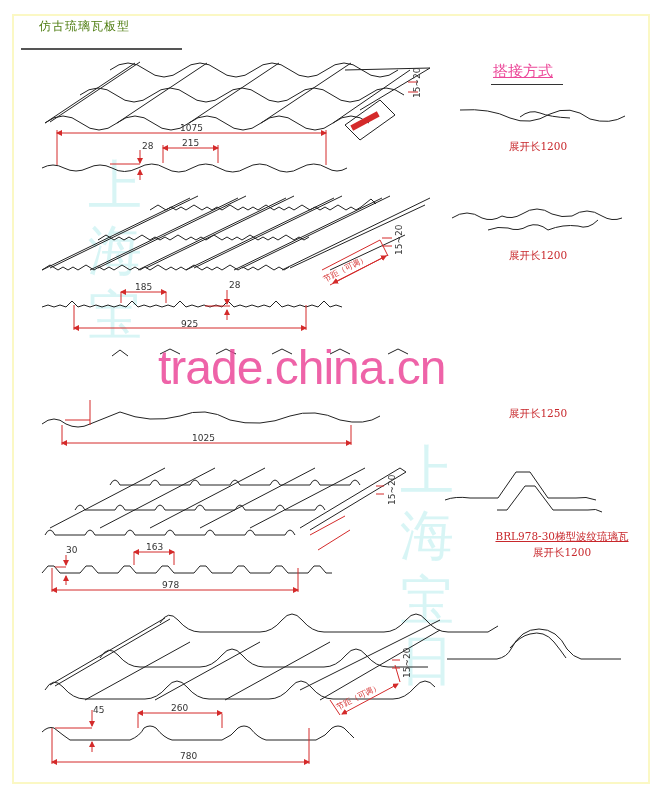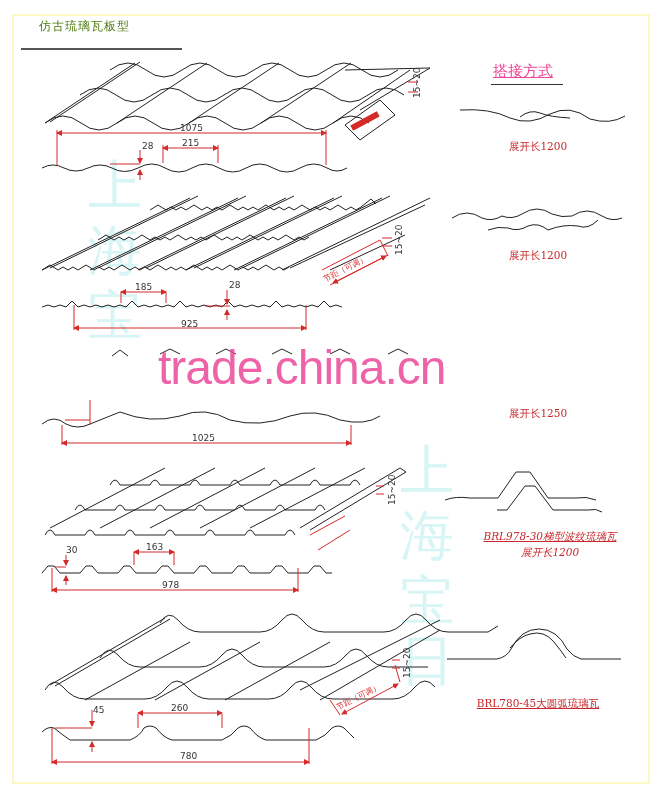--- a/index.html
+++ b/index.html
@@ -232,21 +232,20 @@
 
 <div class="label" style="left:448px;top:138px;">
   <span class="len">展开长1200</span>
 </div>
 <div class="label" style="left:448px;top:247px;">
   <span class="len">展开长1200</span>
 </div>
 <div class="label" style="left:448px;top:396px;margin-top:9px;">
   <span class="len">展开长1250</span>
 </div>
-<div class="label" style="left:460px;top:530px;font-style:italic;">
+<div class="label" style="left:472px;top:530px;">
   <span class="code">BRL978-30梯型波纹琉璃瓦</span>
   <span class="len">展开长1200</span>
 </div>
 <div class="label" style="left:448px;top:697px;">
-  <span class="code">BRL780-45大圆弧琉璃瓦</span>
 </div>
 
 <div class="watermark">trade.china.cn</div>
 
 </body></html>

